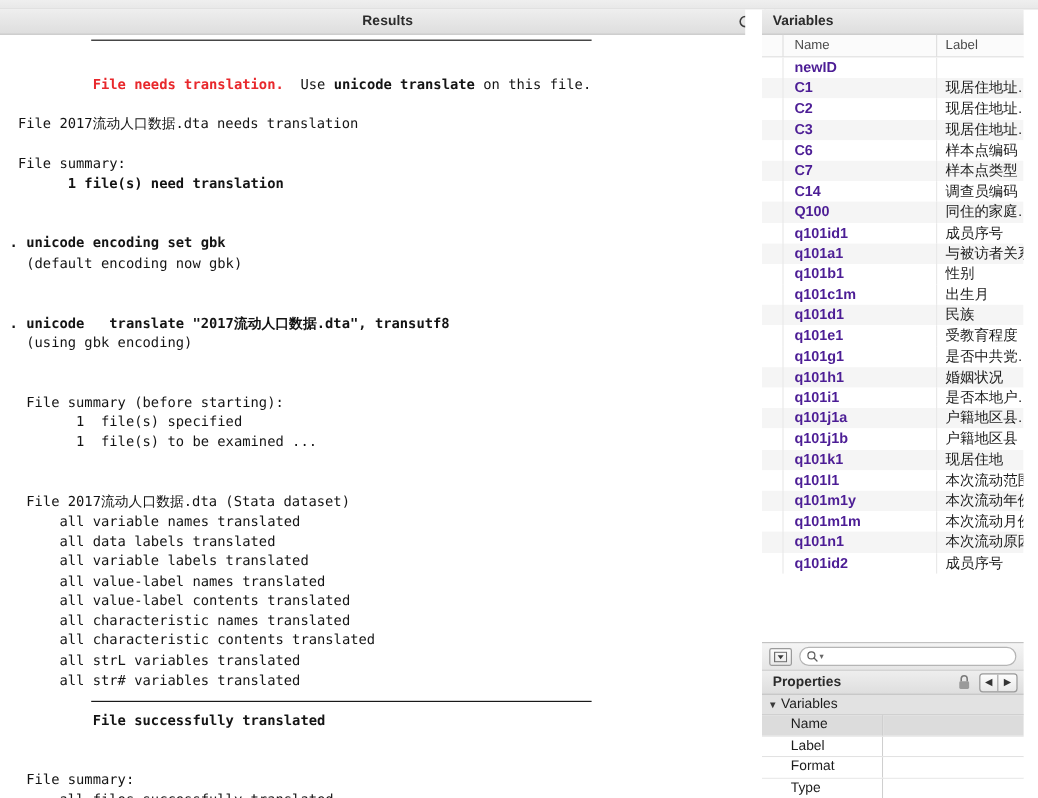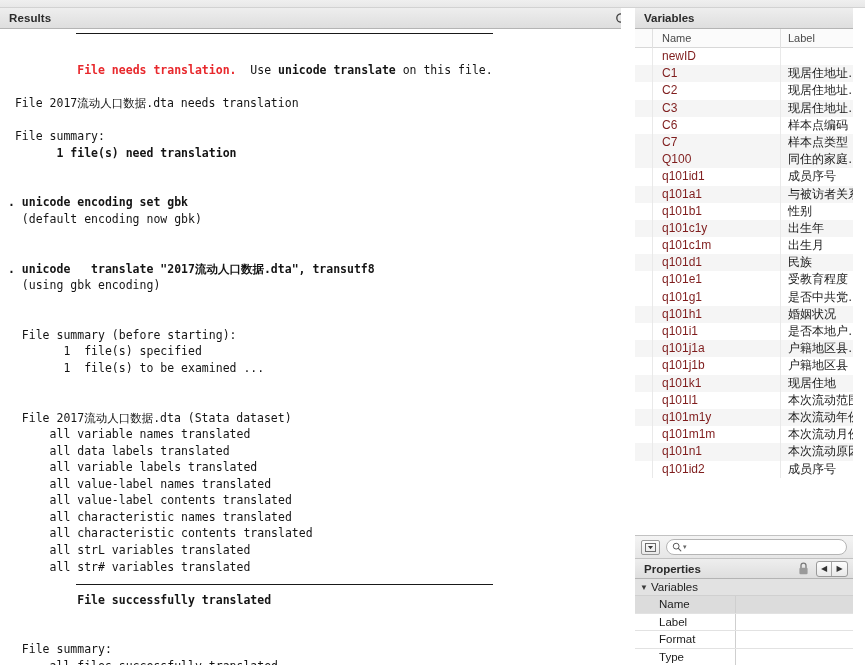--- a/index.html
+++ b/index.html
@@ -22,21 +22,21 @@
 
   
   .results-pane {
     position: absolute; top: 8px; left: 0; width: 637px; height: 657px;
     background: #ffffff;
   }
   .results-header {
     position: relative; height: 21px; width: 637px;
     background: linear-gradient(#eeeeee, #dedede);
     border-bottom: 1px solid #b4b4b4;
-    display: flex; align-items: center;
+    display: flex; align-items: center; justify-content: center;
   }
   .results-title {
     font-size: 11.5px; font-weight: bold; color: #2b2b2b;
     padding-left: 9px; letter-spacing: 0.1px;
   }
   .search-icon-btn {
     position: absolute; right: 7px; top: 3px;
     width: 16px; height: 16px; display: flex; align-items: center; justify-content: center;
   }
   .search-icon-btn svg { display: block; }
@@ -118,23 +118,23 @@
   
   .vars-list {
     position: relative; width: 218px; height: 487px; overflow: hidden;
     background: #ffffff;
   }
   .var-row { display: flex; height: 17.2px; align-items: center; }
   .var-row.odd { background: #f5f5f5; }
   .var-row.even { background: #ffffff; }
   .var-row .chk-col { width: 18px; height: 17.2px; border-right: 1px solid #e9e9e9; flex: 0 0 18px; }
   .var-row .v-name {
-    width: 128px; flex: 0 0 128px; font-size: 12px; color: #7f1d1d;
+    width: 128px; flex: 0 0 128px; font-size: 12px; color: #4c1d95;
     padding-left: 9px; border-right: 1px solid #e9e9e9; height: 17.2px; line-height: 17.2px;
-    overflow: hidden; white-space: nowrap;
+    overflow: hidden; white-space: nowrap; font-weight: bold;
   }
   .var-row .v-label {
     flex: 1; font-size: 12px; color: #1c1c1c; padding-left: 7px;
     height: 17.2px; line-height: 17.2px; overflow: hidden; white-space: nowrap;
   }
   .vars-list-fade {
     position: absolute; left: 0; bottom: 0; width: 218px; height: 13px;
     background: linear-gradient(rgba(255,255,255,0), #ffffff 72%);
     pointer-events: none;
   }
@@ -268,44 +268,44 @@
         <div class="var-row even">
           <div class="chk-col"></div>
           <div class="v-name">C6</div>
           <div class="v-label">样本点编码</div>
         </div>
         <div class="var-row odd">
           <div class="chk-col"></div>
           <div class="v-name">C7</div>
           <div class="v-label">样本点类型</div>
         </div>
+        <div class="var-row even">
+          <div class="chk-col"></div>
+          <div class="v-name">C14</div>
+          <div class="v-label">调查员编码</div>
+        </div>
         <div class="var-row odd">
           <div class="chk-col"></div>
           <div class="v-name">Q100</div>
           <div class="v-label">同住的家庭…</div>
         </div>
         <div class="var-row even">
           <div class="chk-col"></div>
           <div class="v-name">q101id1</div>
           <div class="v-label">成员序号</div>
         </div>
         <div class="var-row odd">
           <div class="chk-col"></div>
           <div class="v-name">q101a1</div>
           <div class="v-label">与被访者关系</div>
         </div>
         <div class="var-row even">
           <div class="chk-col"></div>
           <div class="v-name">q101b1</div>
           <div class="v-label">性别</div>
-        </div>
-        <div class="var-row odd">
-          <div class="chk-col"></div>
-          <div class="v-name">q101c1y</div>
-          <div class="v-label">出生年</div>
         </div>
         <div class="var-row even">
           <div class="chk-col"></div>
           <div class="v-name">q101c1m</div>
           <div class="v-label">出生月</div>
         </div>
         <div class="var-row odd">
           <div class="chk-col"></div>
           <div class="v-name">q101d1</div>
           <div class="v-label">民族</div>

